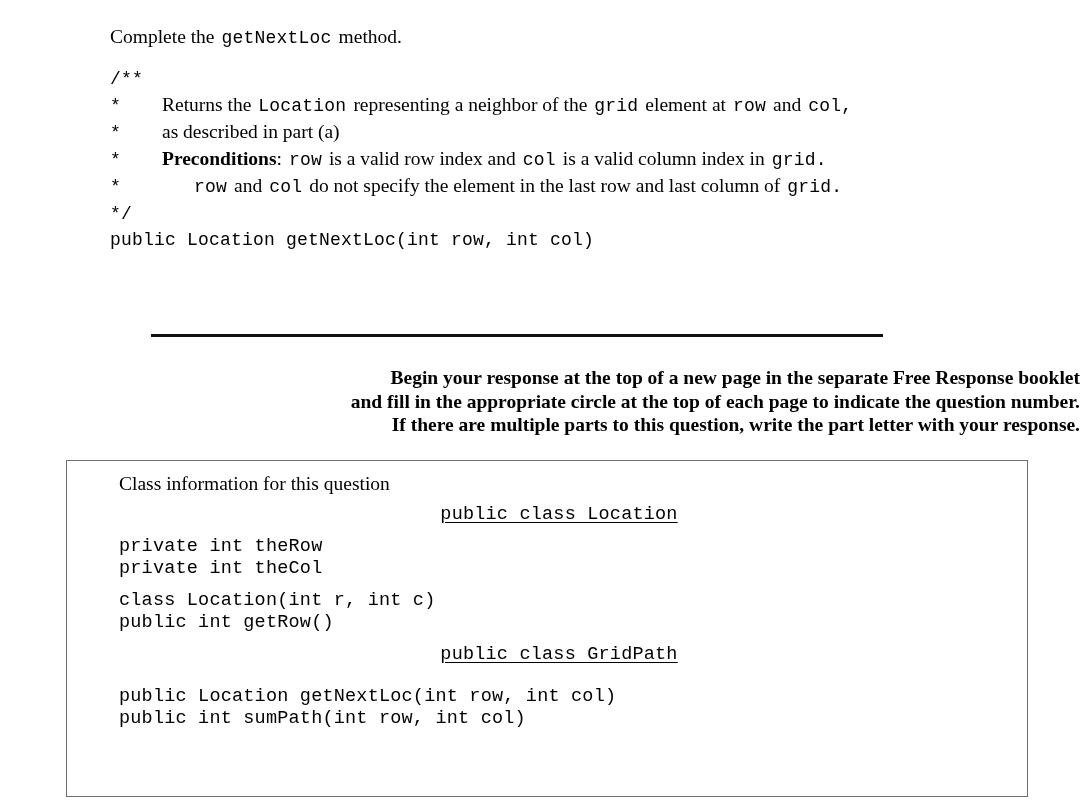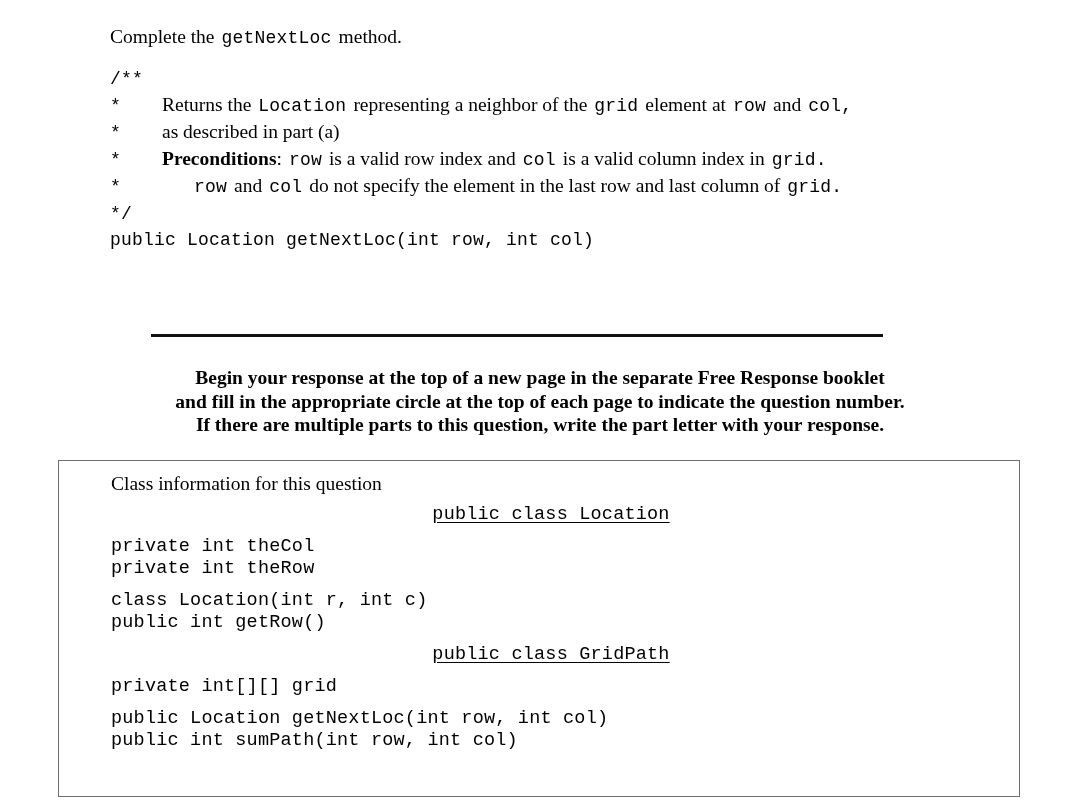--- a/index.html
+++ b/index.html
@@ -100,21 +100,21 @@
   .instructions {
     position: absolute;
     left: 0;
     top: 366px;
     width: 1080px;
     text-align: center;
     font-weight: bold;
     font-size: 19.5px;
     line-height: 23.6px;
   }
-  .instructions div { white-space: nowrap; }
+  .instructions div { white-space: nowrap; text-align: right; }
 
   
   .class-box {
     position: absolute;
     left: 58px;
     top: 460px;
     width: 962px;
     height: 337px;
     border: 1.5px solid #6e6e6e;
     box-sizing: border-box;
@@ -174,33 +174,32 @@
   <div class="signature">public Location getNextLoc(int row, int col)</div>
 
   <div class="divider"></div>
 
   <div class="instructions">
     <div>Begin your response at the top of a new page in the separate Free Response booklet</div>
     <div>and fill in the appropriate circle at the top of each page to indicate the question number.</div>
     <div>If there are multiple parts to this question, write the part letter with your response.</div>
   </div>
 
-  <div class="class-box" style="border-color: rgb(110, 110, 110);">
+  <div class="class-box" style="border-color: rgb(110, 110, 110); margin-left: 8px;">
     <div class="box-heading">Class information for this question</div>
     <div class="box-code" id="class-box-code">
         <span class="code-line heading">public class Location</span>
         <span class="group-gap"></span>
+        <span class="code-line">private int theRow</span>
         <span class="code-line">private int theCol</span>
-        <span class="code-line">private int theRow</span>
         <span class="group-gap"></span>
         <span class="code-line">class Location(int r, int c)</span>
         <span class="code-line">public int getRow()</span>
         <span class="group-gap"></span>
         <span class="code-line heading">public class GridPath</span>
         <span class="group-gap"></span>
-        <span class="code-line">private int[][] grid</span>
         <span class="group-gap"></span>
         <span class="code-line">public Location getNextLoc(int row, int col)</span>
         <span class="code-line">public int sumPath(int row, int col)</span>
       </div>
   </div>
 
 </div>
 
 </body></html>

